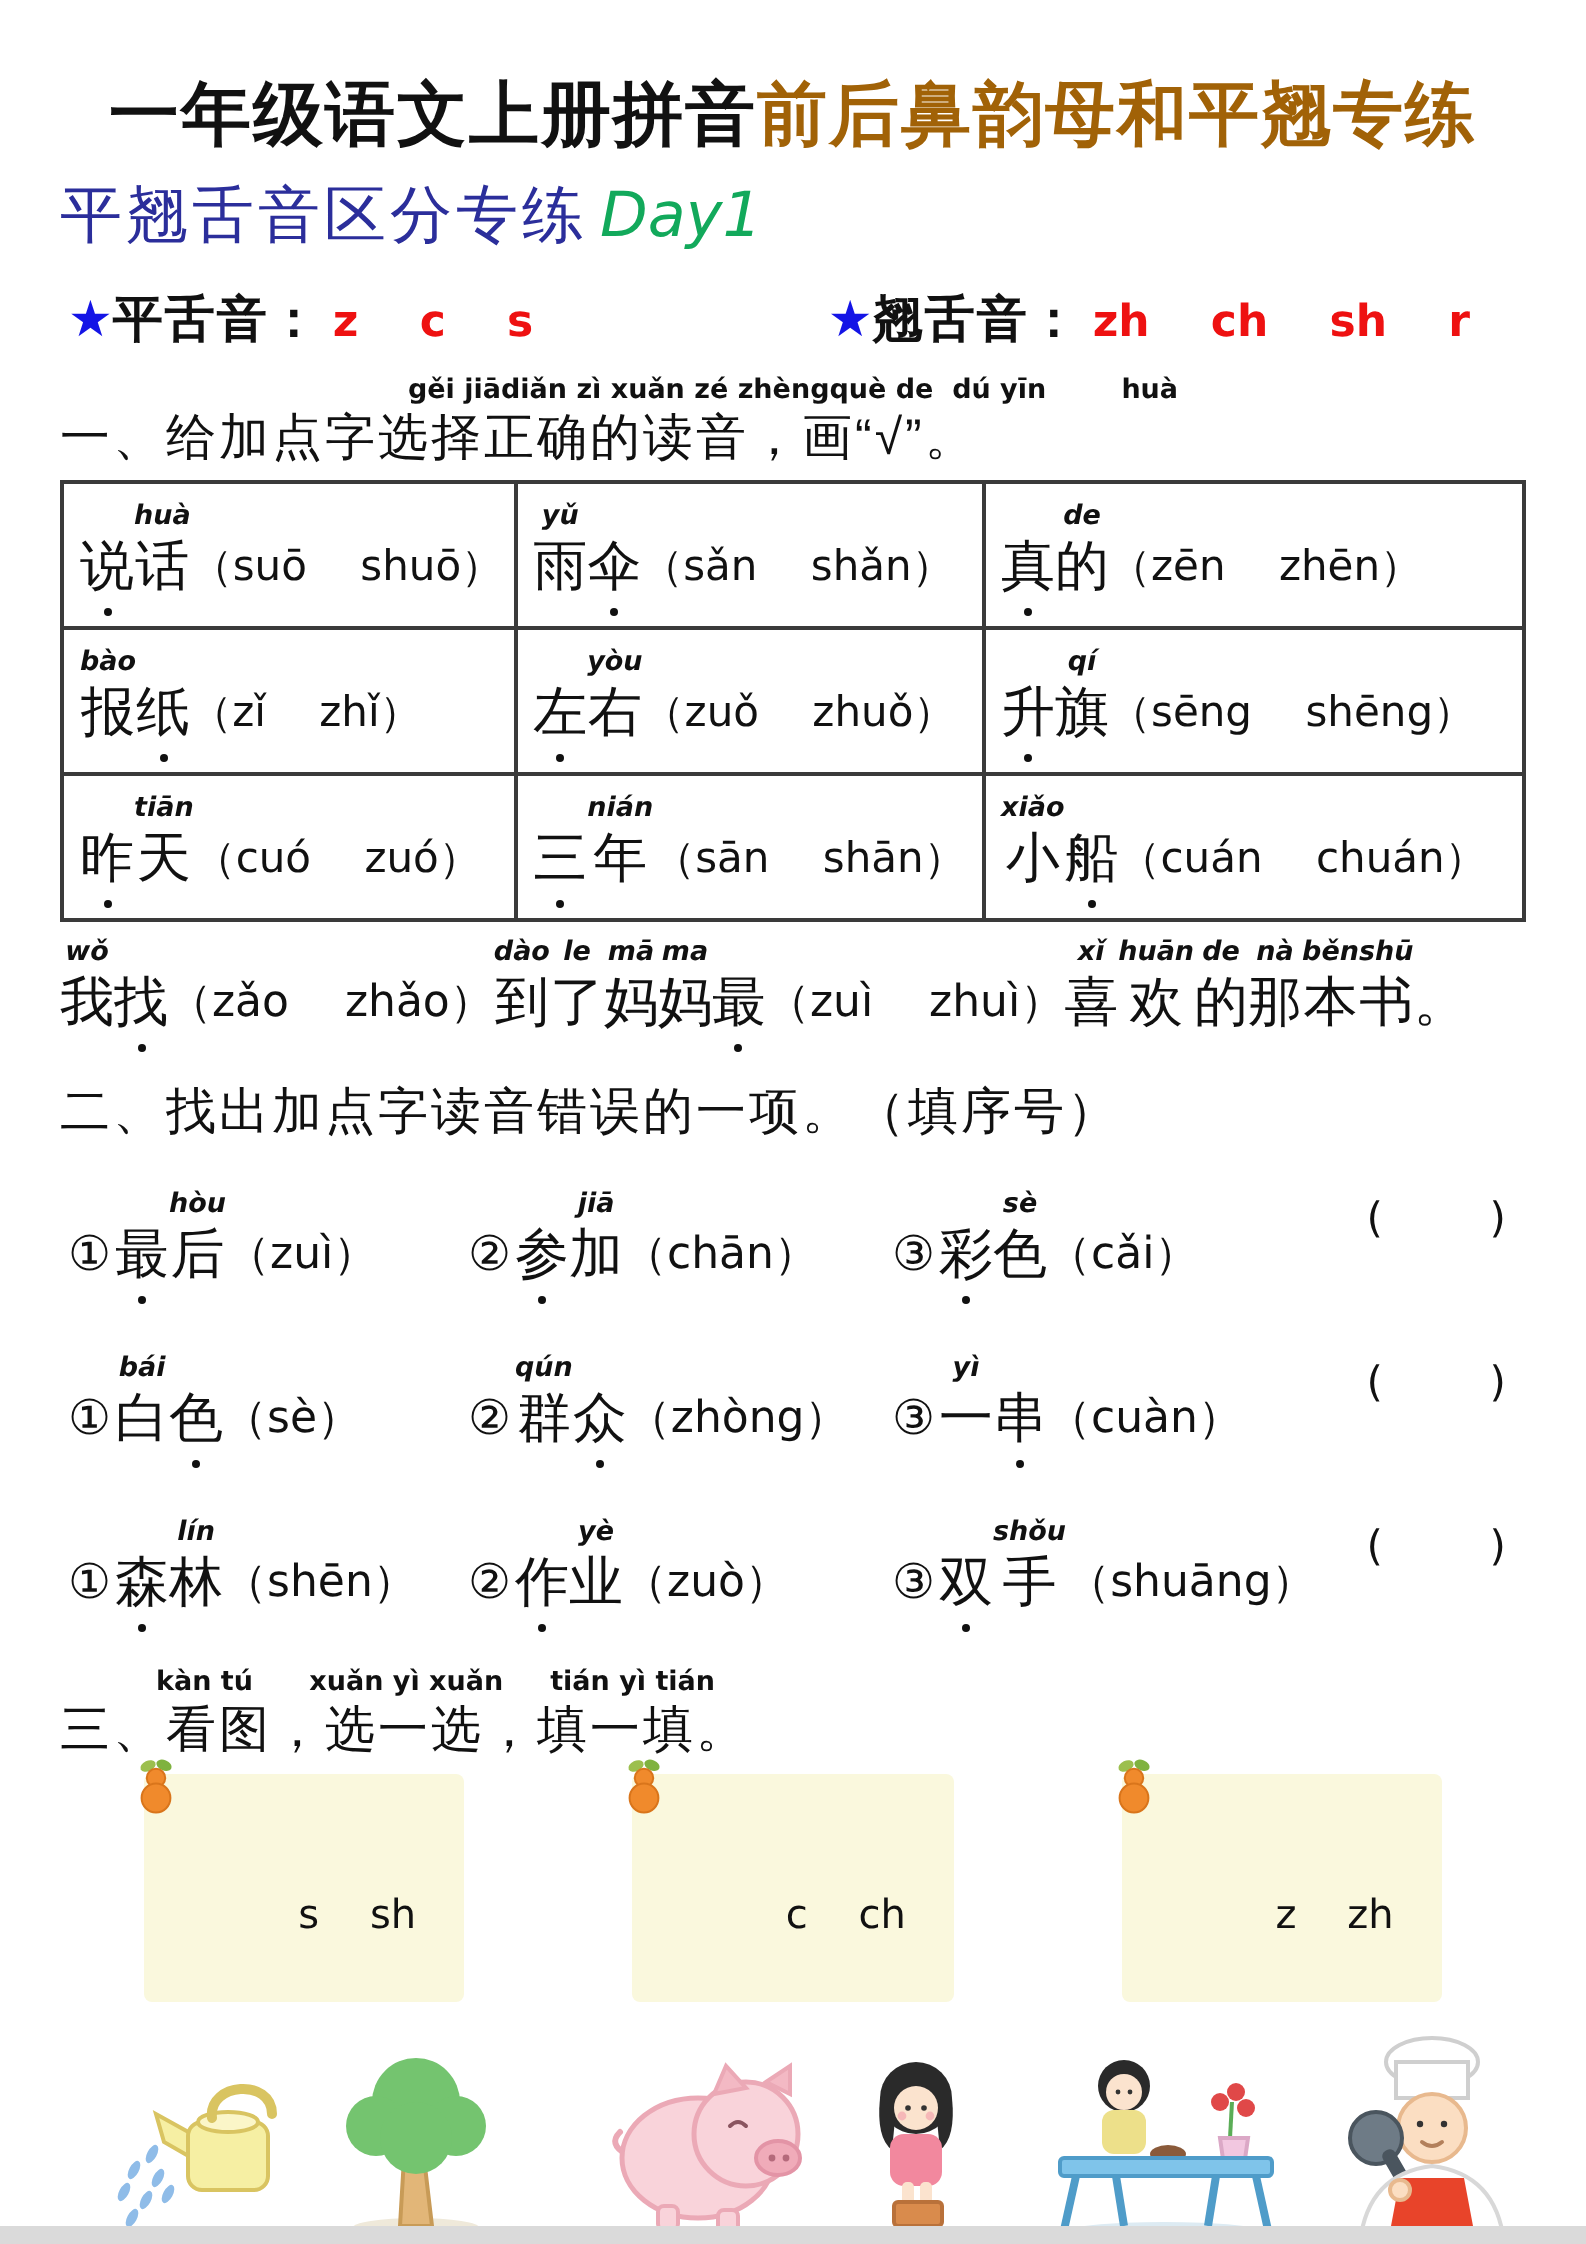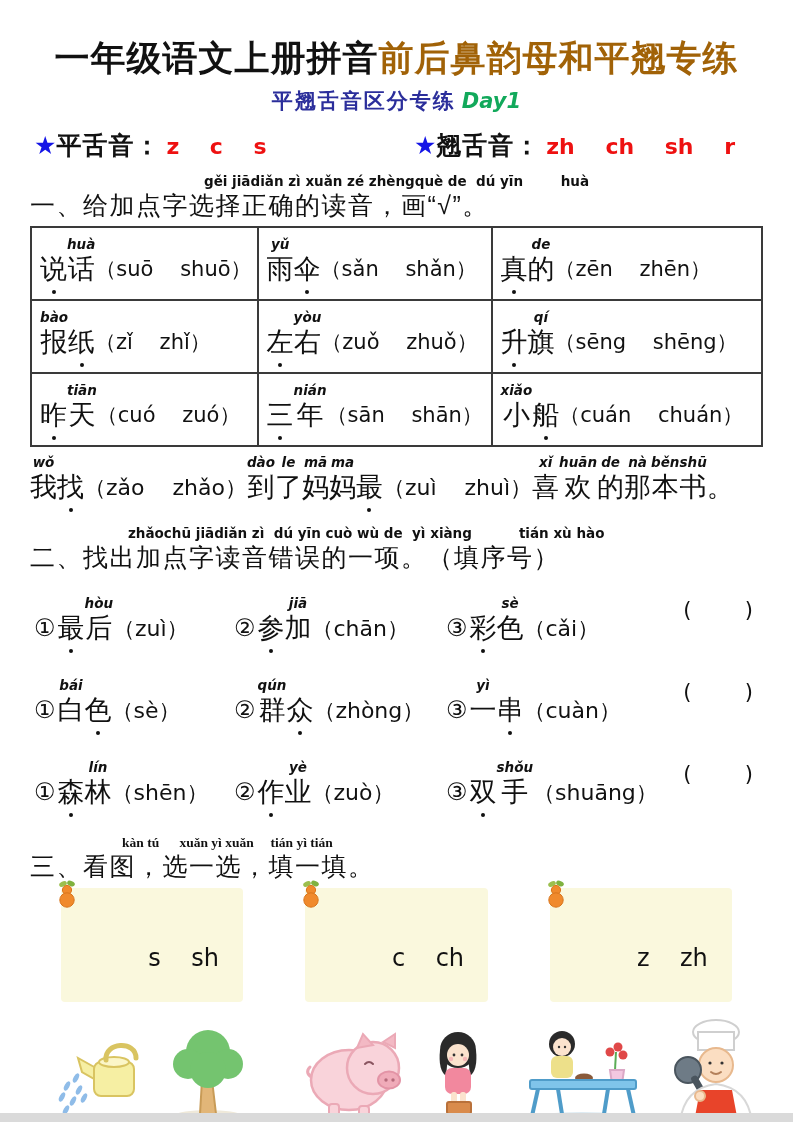--- a/index.html
+++ b/index.html
@@ -1,32 +1,32 @@
 <!DOCTYPE html>
 <html><head>
 <meta charset="utf-8">
 <style>
   html,body{margin:0;padding:0;background:#fff;}
   .page{position:relative;width:793px;height:1122px;background:#fff;box-sizing:border-box;
         padding:38px 30px 0;font-family:"Liberation Sans",sans-serif;color:#111;overflow:hidden;}
   
   .title{text-align:center;font-size:35px;font-weight:900;letter-spacing:1px;line-height:1.15;white-space:nowrap;}
   .t-red{color:#a16207;}
-  .subtitle{text-align:center;font-size:21px;font-weight:700;margin-top:9px;color:#2B2E9B;letter-spacing:2px;}
+  .subtitle{font-size:31px;font-weight:400;margin-top:9px;color:#2B2E9B;letter-spacing:2px;}
   .s-day{color:#12A95B;font-style:italic;font-family:"DejaVu Sans",sans-serif;letter-spacing:0;margin-left:6px;}
   .sounds{display:flex;justify-content:space-between;margin-top:14px;padding:0 28px 0 4px;align-items:flex-end;}
   .sound-item{display:flex;align-items:baseline;}
   .star{color:#1414E6;font-size:25px;}
   .sound-label{font-size:25px;font-weight:800;letter-spacing:1px;}
   .sound-letters{color:#EE1111;font-family:"DejaVu Sans",sans-serif;font-size:22px;font-weight:bold;white-space:pre;margin-left:6px;}
   
   .sec-head{margin-top:12px;}
   .sec-py{font-family:"DejaVu Sans",sans-serif;font-size:13.5px;font-weight:bold;white-space:pre;line-height:15px;}
   .sec-title{font-size:25px;font-weight:400;letter-spacing:1.5px;line-height:32px;}
-  .py-off1{text-align:center;} .py-off2{margin-left:98px;} .py-off3{margin-left:92px;font-family:Liberation Serif, serif;}
+  .py-off1{text-align:center;} .py-off2{margin-left:98px;} .py-off3{margin-left:48px;}
   
   .uline{display:flex;align-items:flex-end;white-space:nowrap;}
   .units{display:inline-flex;align-items:flex-end;}
   .cu{display:inline-flex;flex-direction:column;align-items:center;position:relative;}
   .py{font-family:"DejaVu Sans",sans-serif;font-size:13.5px;font-weight:bold;line-height:15px;height:15px;white-space:pre;font-style:italic;}
   .ch{font-size:27px;line-height:34px;white-space:pre;}
   .dot{position:absolute;bottom:-8px;left:50%;transform:translateX(-50%);width:4px;height:4px;border-radius:50%;background:#111;}
   .lat{font-family:"DejaVu Sans",sans-serif;font-size:22px;line-height:33px;white-space:pre;}
   
   .qtable{width:100%;border-collapse:collapse;margin-top:5px;}
@@ -37,21 +37,21 @@
   
   .qrow{position:relative;display:flex;align-items:flex-end;margin-top:23px;padding-bottom:10px;padding-left:4px;}
   .qitem{display:flex;align-items:flex-end;}
   .qitem.w1{width:200px;} .qitem.w2{width:212px;}
   .qnum{font-size:24px;line-height:33px;margin-right:2px;font-family:"DejaVu Sans",sans-serif;}
   .ans{position:absolute;right:10px;top:2px;font-family:"DejaVu Sans",sans-serif;font-size:21px;white-space:pre;}
   
   .s3row{display:flex;margin-top:6px;}
   .s3col{flex:1;display:flex;justify-content:center;align-items:flex-end;gap:20px;}
   .choice-tag{position:relative;background:#FAF8DD;border-radius:4px;padding:5px 24px 5px 26px;
-              font-family:"DejaVu Sans",sans-serif;font-size:24px;white-space:pre;line-height:26px;}
+              font-family:"DejaVu Sans",sans-serif;font-size:20px;white-space:pre;line-height:26px;}
   .gourd{position:absolute;left:-6px;top:-9px;}
   .imgs{height:112px;margin-top:8px;}
   .bottom-strip{position:absolute;left:0;right:0;bottom:0;height:9px;background:#DADADA;}
 </style>
 </head>
 <body>
 
 <div class="page">
 
   <div class="title"><span>一年级语文上册拼音</span><span class="t-red">前后鼻韵母和平翘专练</span></div>
@@ -295,21 +295,20 @@
           <span class="ch">书</span>
         </span>
         <span class="cu">
           <span class="py"></span>
           <span class="ch">。</span>
         </span>
       </span>
   </div>
 
   <div class="sec-head">
-    <div class="sec-py py-off2">zhǎochū jiādiǎn zì  dú yīn cuò wù de  yì xiàng          tián xù hào</div>
     <div class="sec-title">二、找出加点字读音错误的一项。（填序号）</div>
   </div>
 
   <div class="qrow">
     <div class="qitem w1">
         <span class="qnum">①</span>
         <span class="units">
           <span class="cu">
             <span class="py"></span>
             <span class="ch">最</span>

